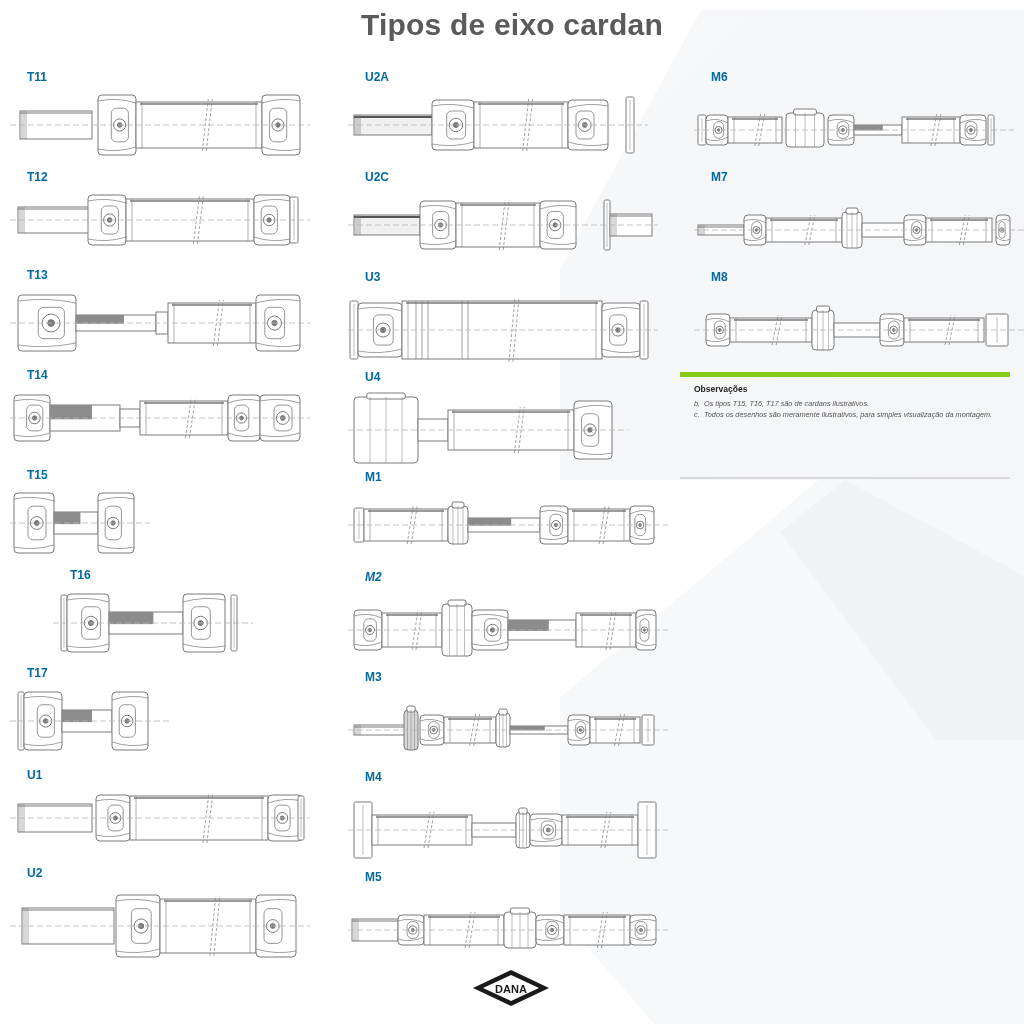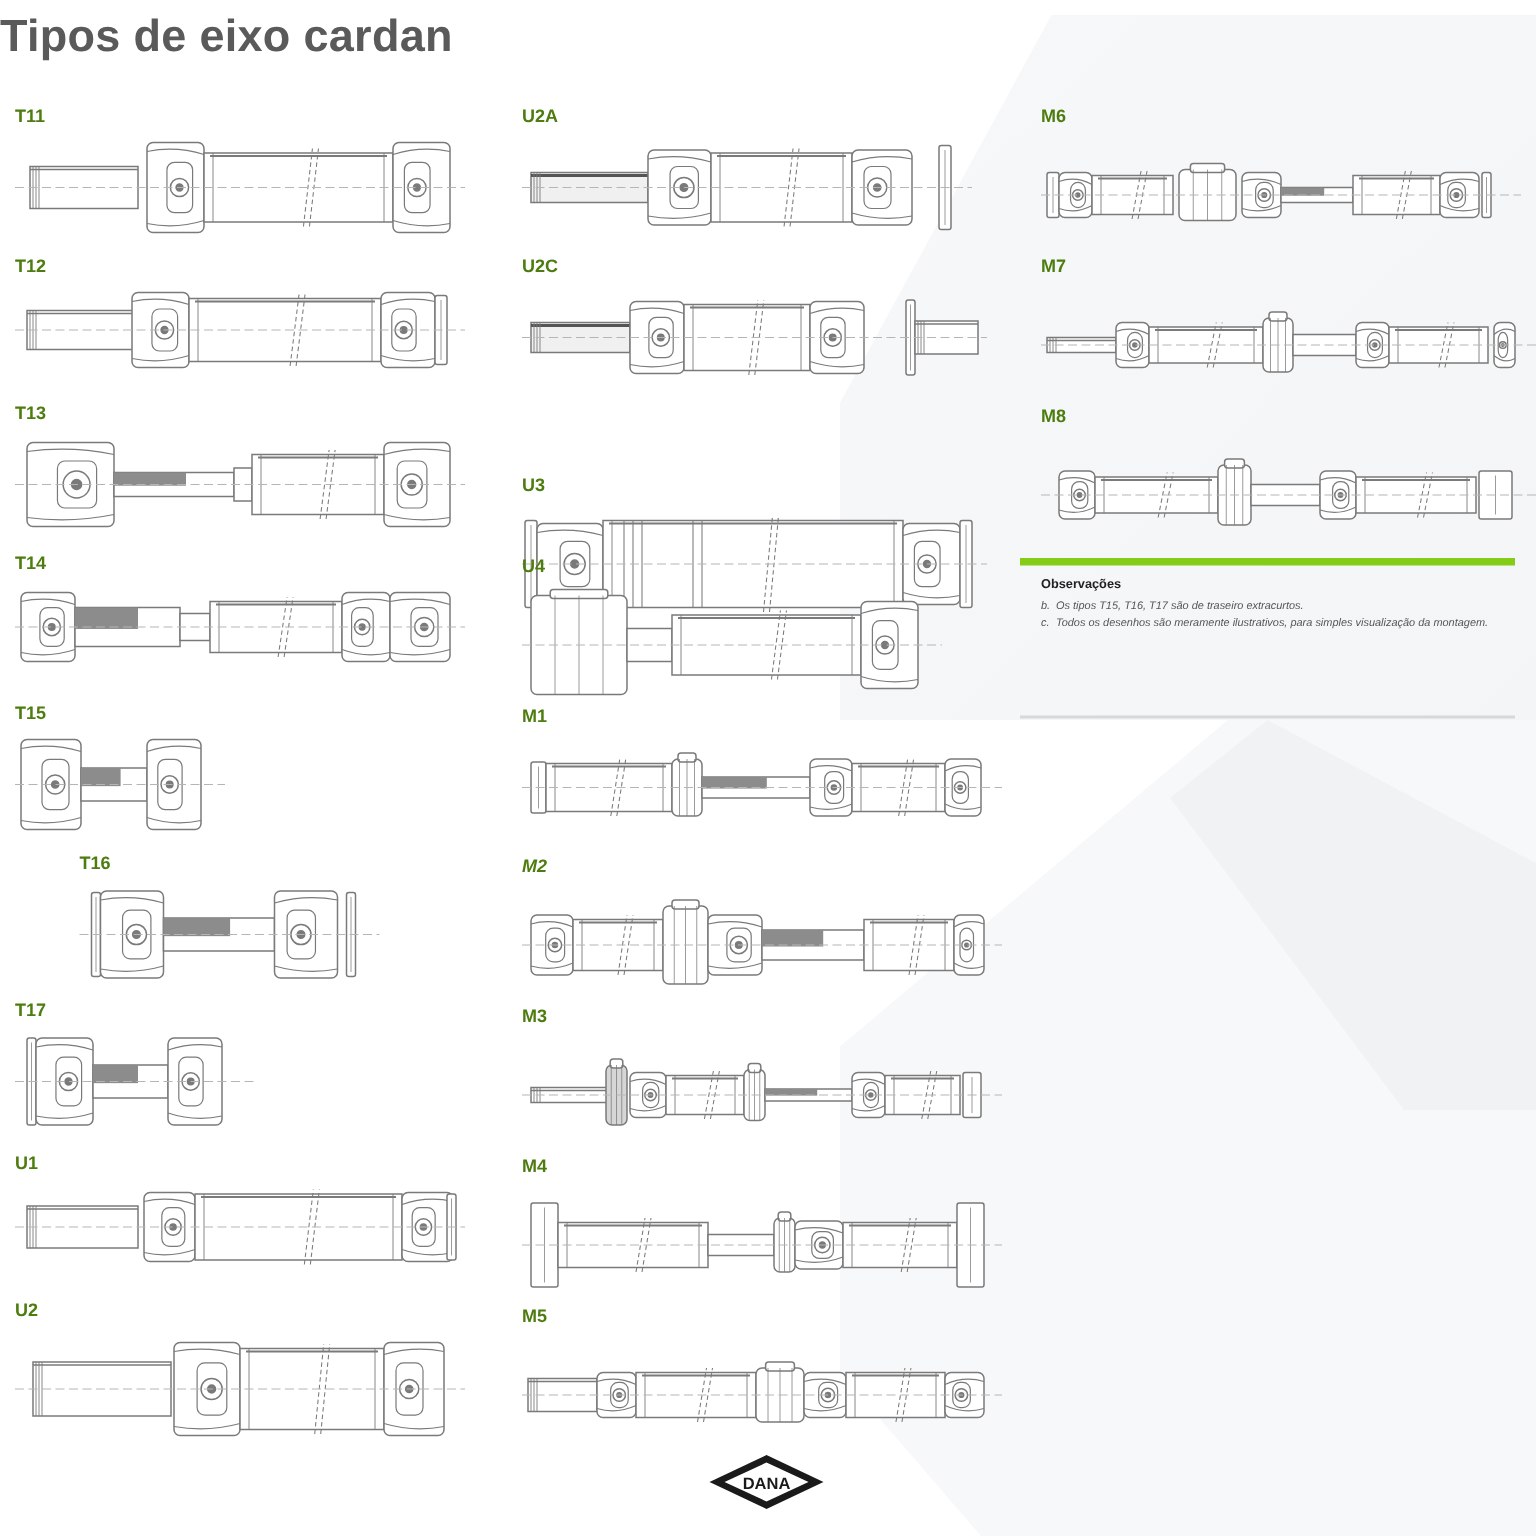--- a/index.html
+++ b/index.html
@@ -20,27 +20,27 @@
     left: 560px; top: 480px; width: 470px; height: 544px;
     background: #f7f8fa;
     clip-path: polygon(55% 0, 100% 0, 100% 100%, 20% 100%, 0 80%, 0 40%);
   }
   .bg3 {
     left: 780px; top: 480px; width: 260px; height: 260px;
     background: #f1f2f4;
     clip-path: polygon(25% 0, 100% 40%, 100% 100%, 60% 100%, 0 20%);
   }
   .title {
-    position: absolute; left: 0; top: 8px; width: 1024px; text-align: left;
+    position: absolute; left: 0; top: 8px; width: 1024px; text-align: center;
     font-size: 30px; font-weight: bold; color: #5a5a5a; letter-spacing: 0.2px;
   }
   .item { position: absolute; }
   .item .label {
-    position: absolute; left: 0; top: 0;
-    font-size: 12px; font-weight: bold; color: #4d7c0f;
+    position: absolute; left: 17px; top: 0;
+    font-size: 12px; font-weight: bold; color: #0369a1;
   }
   .item svg { position: absolute; left: 0; top: 16px; overflow: visible; }
   .obs {
     position: absolute; left: 680px; top: 372px; width: 330px; height: 100px;
     border-top: 5px solid #84cc16; border-bottom: 2px solid #d8d8d8;
   }
   .obs .obs-title {
     position: absolute; left: 14px; top: 7px; font-size: 8.5px; font-weight: bold; color: #222;
   }
   .obs ul { list-style: none; margin: 0; padding: 0; position: absolute; left: 14px; top: 22px; width: 310px; }
@@ -389,21 +389,21 @@
           <line x1="259" y1="17" x2="259" y2="61" stroke-width="0.5"></line>
           <rect x="262" y="28" width="42" height="22" fill="#ffffff"></rect>
           <line x1="262" y1="30" x2="304" y2="30" stroke="#7a7a7a" stroke-width="1"></line>
           <line x1="264" y1="28" x2="264" y2="50" stroke-width="0.6"></line>
           <line x1="266" y1="28" x2="266" y2="50" stroke-width="0.6"></line>
           <line x1="268" y1="28" x2="268" y2="50" stroke-width="0.6"></line>
           <line x1="0" y1="39" x2="310" y2="39" stroke="#b5b5b5" stroke-dasharray="6,3" stroke-width="0.8"></line>
         </g>
       </svg>
     </div>
-    <div class="item" style="left: 348px; top: 270px; width: 310px; height: 96px; margin-top: 46px;">
+    <div class="item" style="left: 348px; top: 270px; width: 310px; height: 96px;">
       <div class="label">U3</div>
       <svg width="310" height="80" viewBox="0 0 310 80">
         <g stroke="#7a7a7a" stroke-width="1" fill="#ffffff">
           <rect x="2" y="15" width="8" height="58" rx="1.5" ry="1.5"></rect>
           <line x1="6" y1="18" x2="6" y2="70" stroke-width="0.5"></line>
           <rect x="10" y="17" width="44" height="54" rx="4" ry="4"></rect>
           <path d="M10 23 Q32 19 54 25" fill="none" stroke-width="0.7"></path>
           <path d="M10 65 Q32 69 54 63" fill="none" stroke-width="0.7"></path>
           <rect x="25.4" y="28.88" width="19.8" height="30.240000000000002" rx="5" ry="5" stroke-width="0.8"></rect>
           <circle cx="35.08" cy="44" r="7.04"></circle>
@@ -814,21 +814,21 @@
           <line x1="303" y1="31" x2="303" y2="57" stroke-width="0.5"></line>
           <line x1="0" y1="44" x2="330" y2="44" stroke="#b5b5b5" stroke-dasharray="6,3" stroke-width="0.8"></line>
         </g>
       </svg>
     </div>
   </div>
 
 <div class="obs">
   <div class="obs-title">Observações</div>
   <ul>
-    <li><span class="mk">b.</span><span>Os tipos T15, T16, T17 são de traseiro extracurtos.</span></li>
+    <li><span class="mk">b.</span><span>Os tipos T15, T16, T17 são de cardans ilustrativos.</span></li>
     <li><span class="mk">c.</span><span>Todos os desenhos são meramente ilustrativos, para simples visualização da montagem.</span></li>
   </ul>
 </div>
 
 <div class="logo">
   <svg width="80" height="40" viewBox="0 0 80 40">
     <polygon points="40,2 78,20 40,38 2,20" fill="#1a1a1a"></polygon>
     <polygon points="40,7 68,20 40,33 12,20" fill="#ffffff"></polygon>
     <text x="40" y="24.5" text-anchor="middle" font-family="Liberation Sans, sans-serif" font-weight="bold" font-size="11" fill="#1a1a1a">DANA</text>
   </svg>

